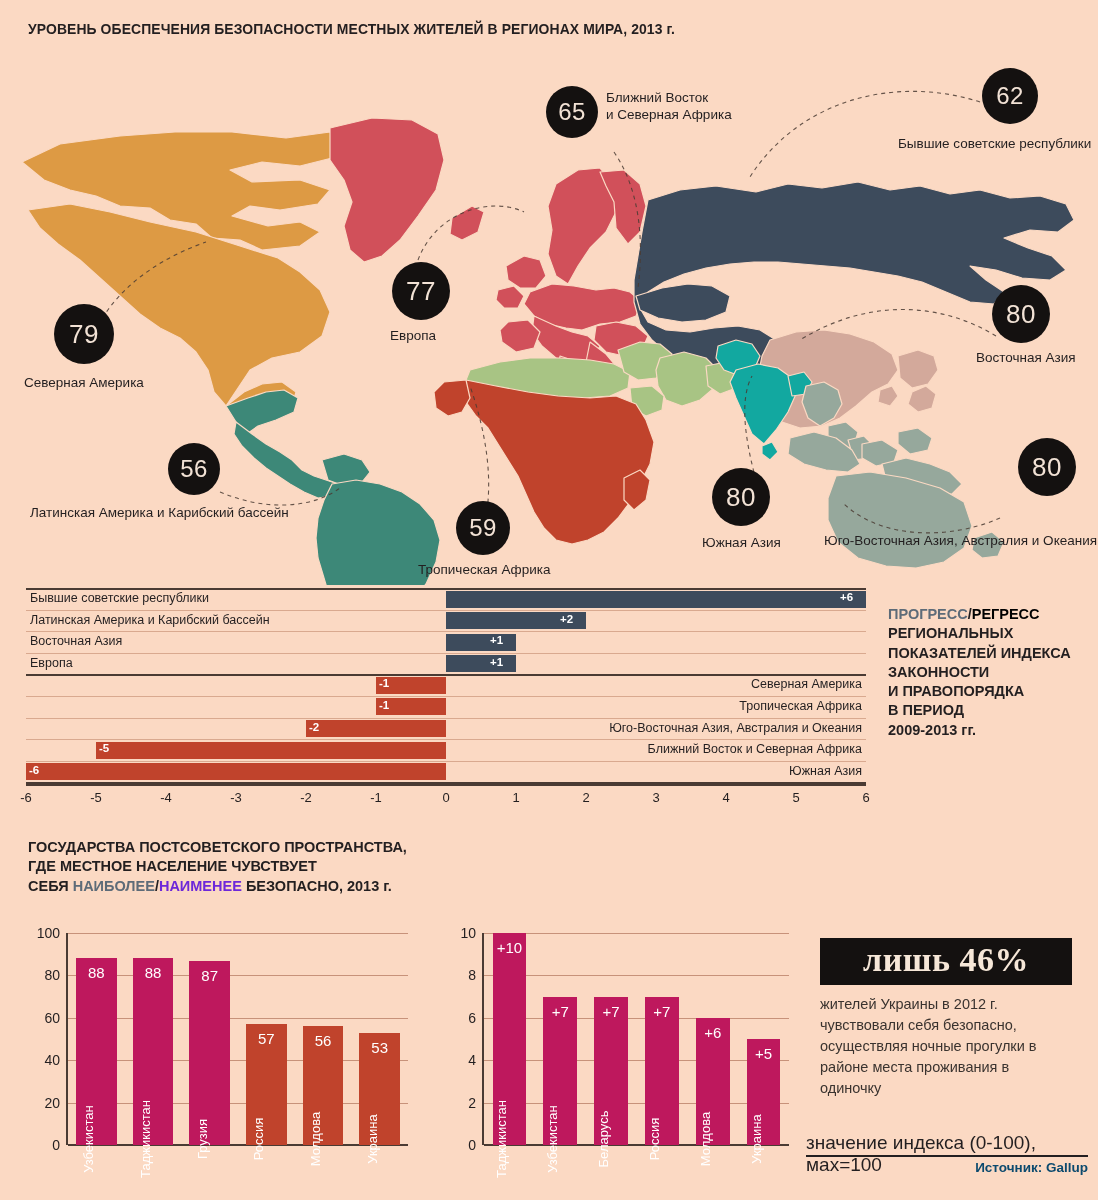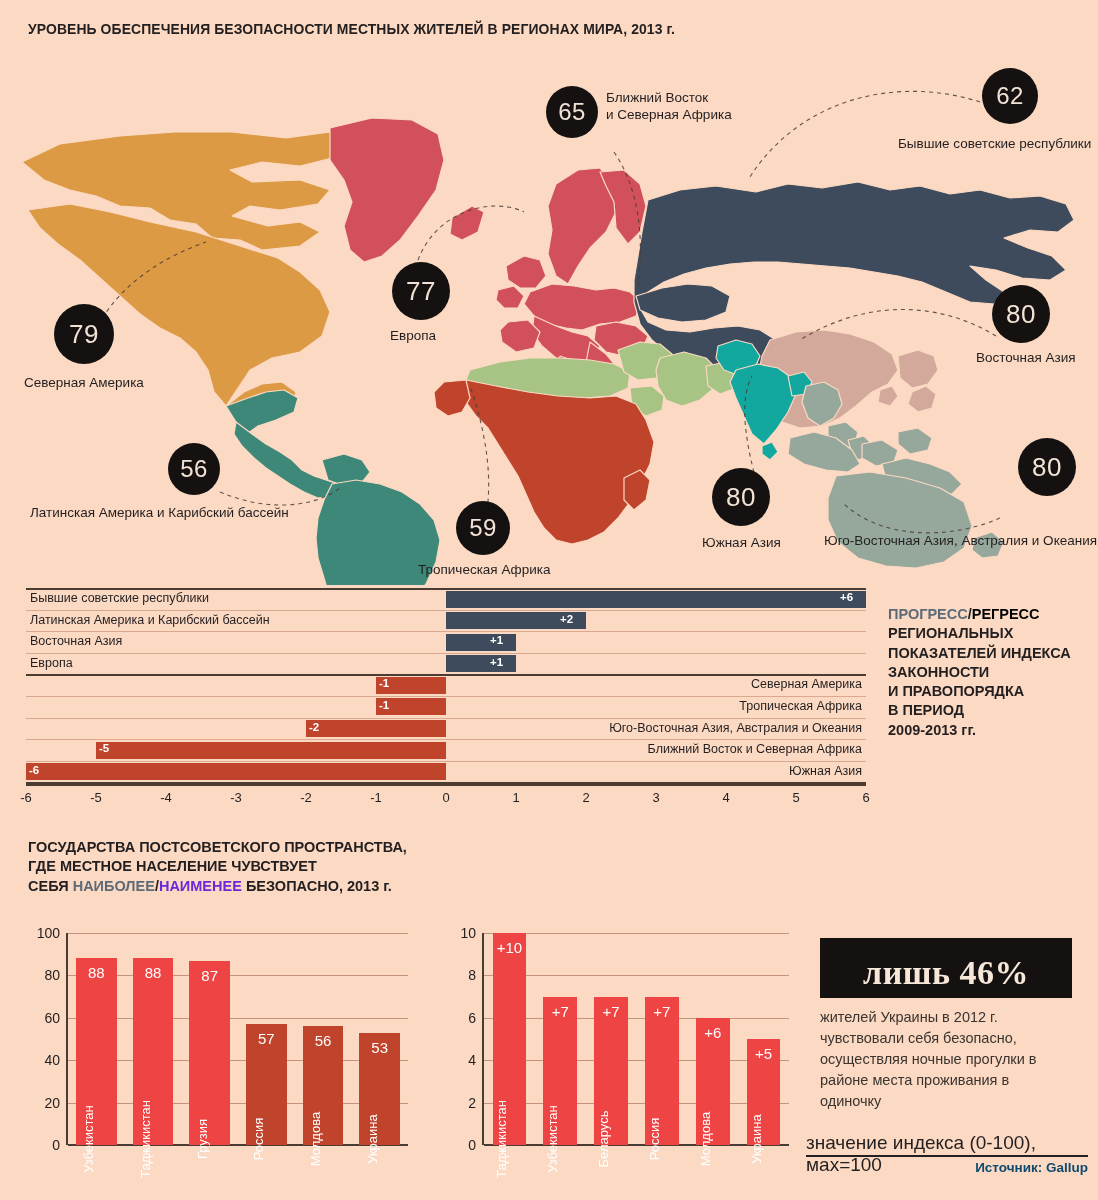--- a/index.html
+++ b/index.html
@@ -85,42 +85,42 @@
   .colchart{position:absolute;}
   .cc-plot{position:absolute;left:0;top:0;}
   .cc-grid{position:absolute;left:0;right:0;height:1px;background:#c7927a;}
   .cc-grid.base{height:2px;background:#4a3b33;top:auto;}
   .cc-yax{position:absolute;top:0;width:2px;background:#4a3b33;}
   .cc-ytick{
     position:absolute;font-size:14px;color:#231f20;text-align:right;
     transform:translateY(-50%);
   }
   .cc-bar{position:absolute;bottom:0;}
-  .cc-bar.blue{background:#ef4444;}
+  .cc-bar.blue{background:#be185d;}
   .cc-bar.red{background:#c0432c;}
   .cc-val{
     position:absolute;left:0;right:0;text-align:center;
     font-size:15px;color:#fff;font-weight:400;
   }
   .cc-name{
     position:absolute;left:50%;bottom:6px;
     transform:translateX(-50%) rotate(-90deg);
     transform-origin:bottom center;
     font-size:13px;color:#fff;white-space:nowrap;
   }
   .cc-name-inner{display:block;}
 
   #chart-left{left:28px;top:925px;width:390px;height:250px;}
   #chart-mid{left:452px;top:925px;width:345px;height:250px;}
 
   
   #callout{position:absolute;left:820px;top:938px;width:252px;}
   #callout-box{
     background:#141110;color:#f6e7d8;
-    padding:17px 10px 7px 10px;
+    padding:4px 10px 7px 10px;
     font-family:"Liberation Serif", serif;
     font-size:34px;font-weight:bold;line-height:1.05;
     text-align:center;letter-spacing:.5px;
   }
   #callout-text{
     margin-top:9px;font-size:14.5px;line-height:1.45;color:#3a332f;
   }
   #note-index{
     position:absolute;left:806px;top:1132px;width:282px;
     font-size:19px;color:#231f20;text-align:left;

